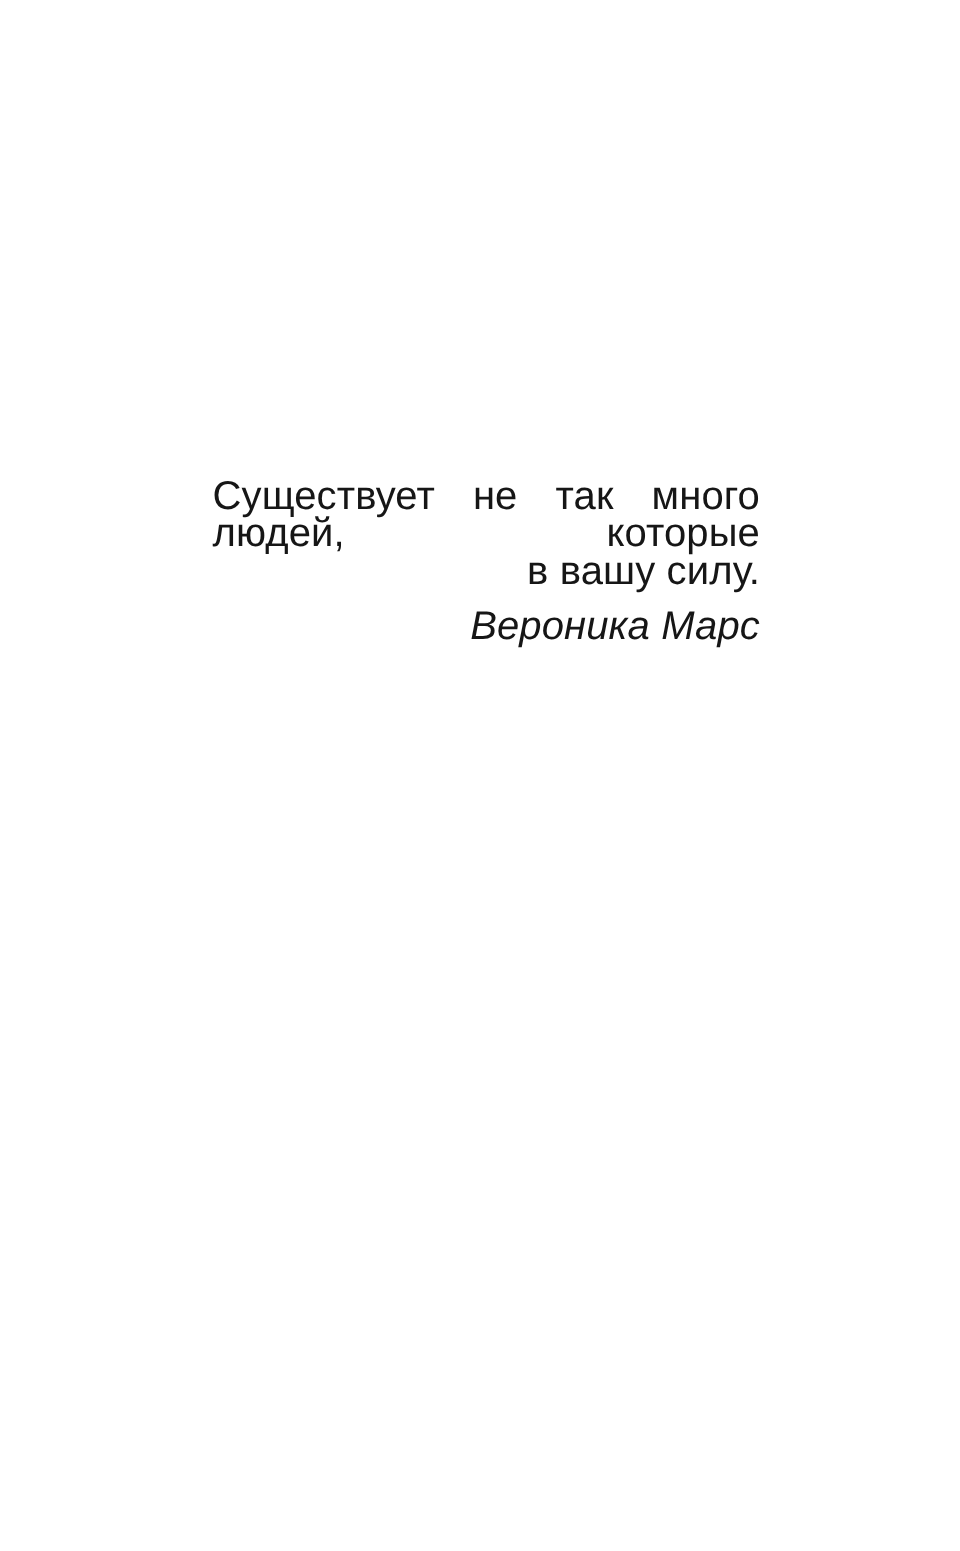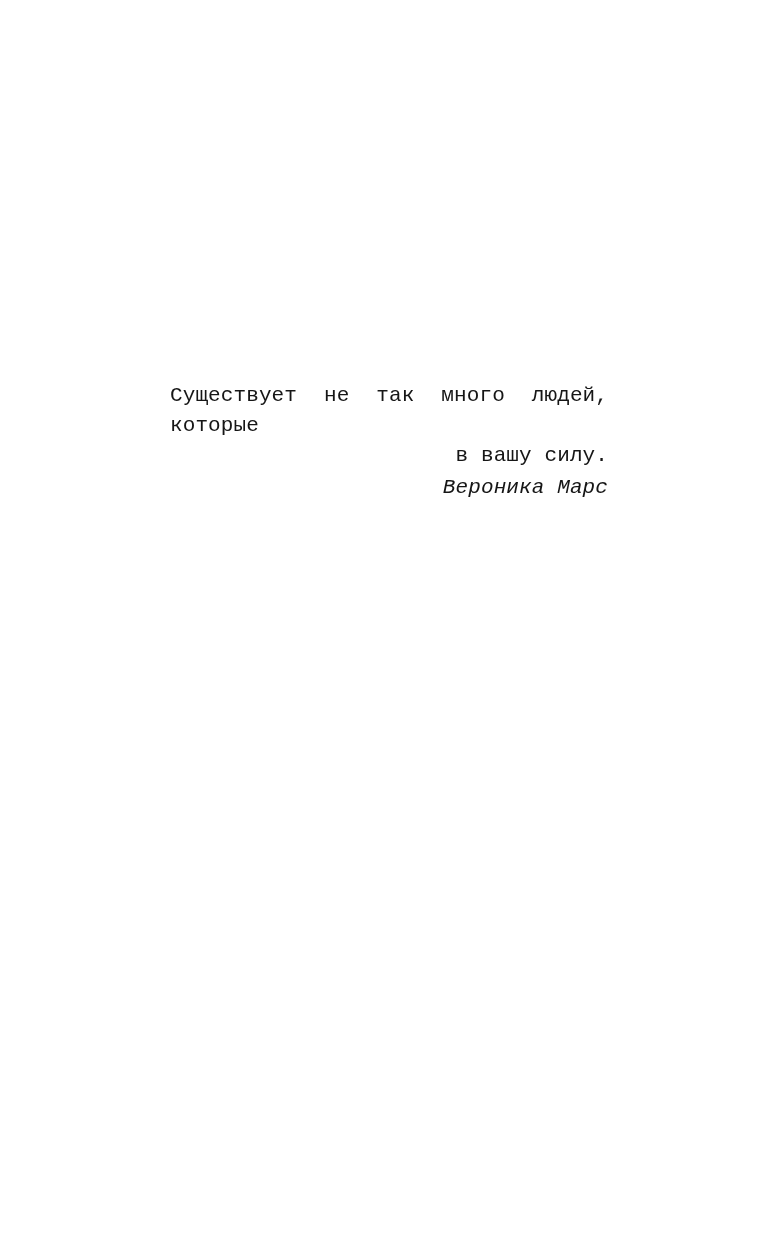--- a/index.html
+++ b/index.html
@@ -12,40 +12,40 @@
     width: 768px;
     height: 1241px;
     background: #ffffff;
     overflow: hidden;
   }
   .epigraph {
     position: absolute;
     left: 129px;
     top: 381px;
     width: 479px;
-    font-family: Liberation Mono, monospace;
-    font-size: 21px;
+    font-family: Liberation Sans, sans-serif;
+    font-size: 32px;
     line-height: 30px;
     color: #161616;
     letter-spacing: 0.1px;
   }
   .quote-line {
     text-align: right;
     white-space: nowrap;
   }
   .quote-line.justify {
     white-space: normal;
     text-align: justify;
     text-align-last: justify;
   }
   .quote-line.indent {
     padding-left: 41px;
   }
   .attribution {
-    margin-top: 2px;
+    margin-top: 14px;
     text-align: right;
     font-style: italic;
   }
 </style>
 </head>
 <body>
 
 <div class="page">
   <div class="epigraph">
     <div class="quote-line justify indent">Существует не так много людей, которые</div>

